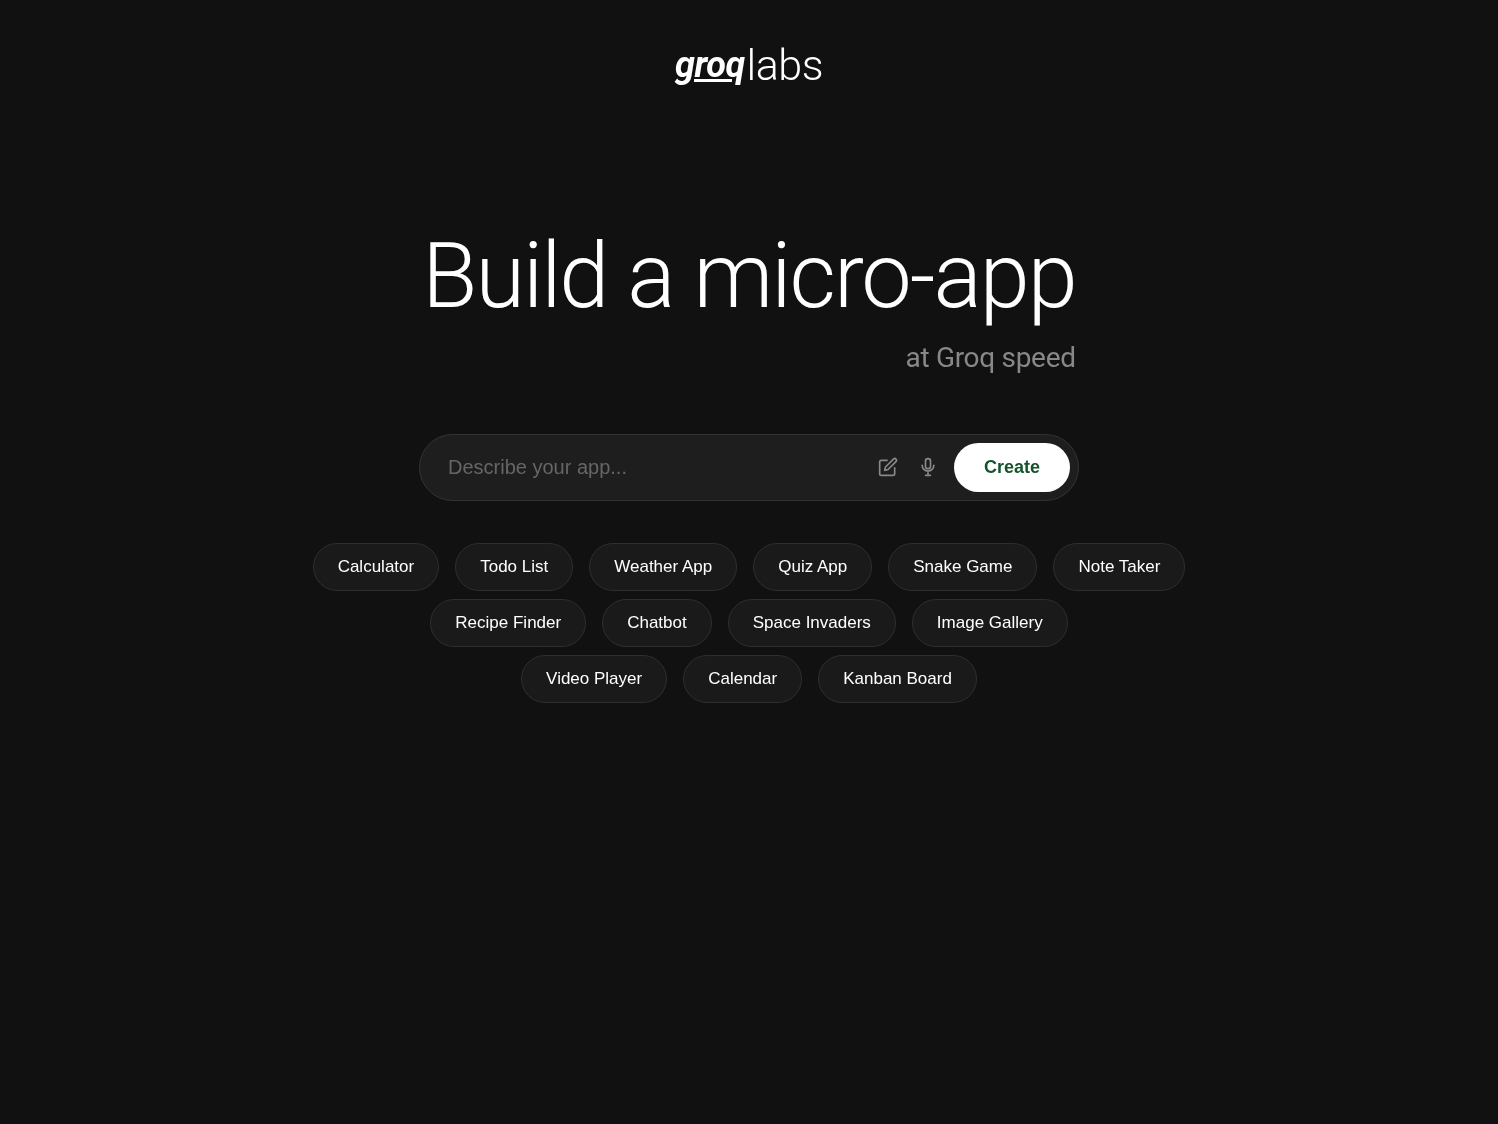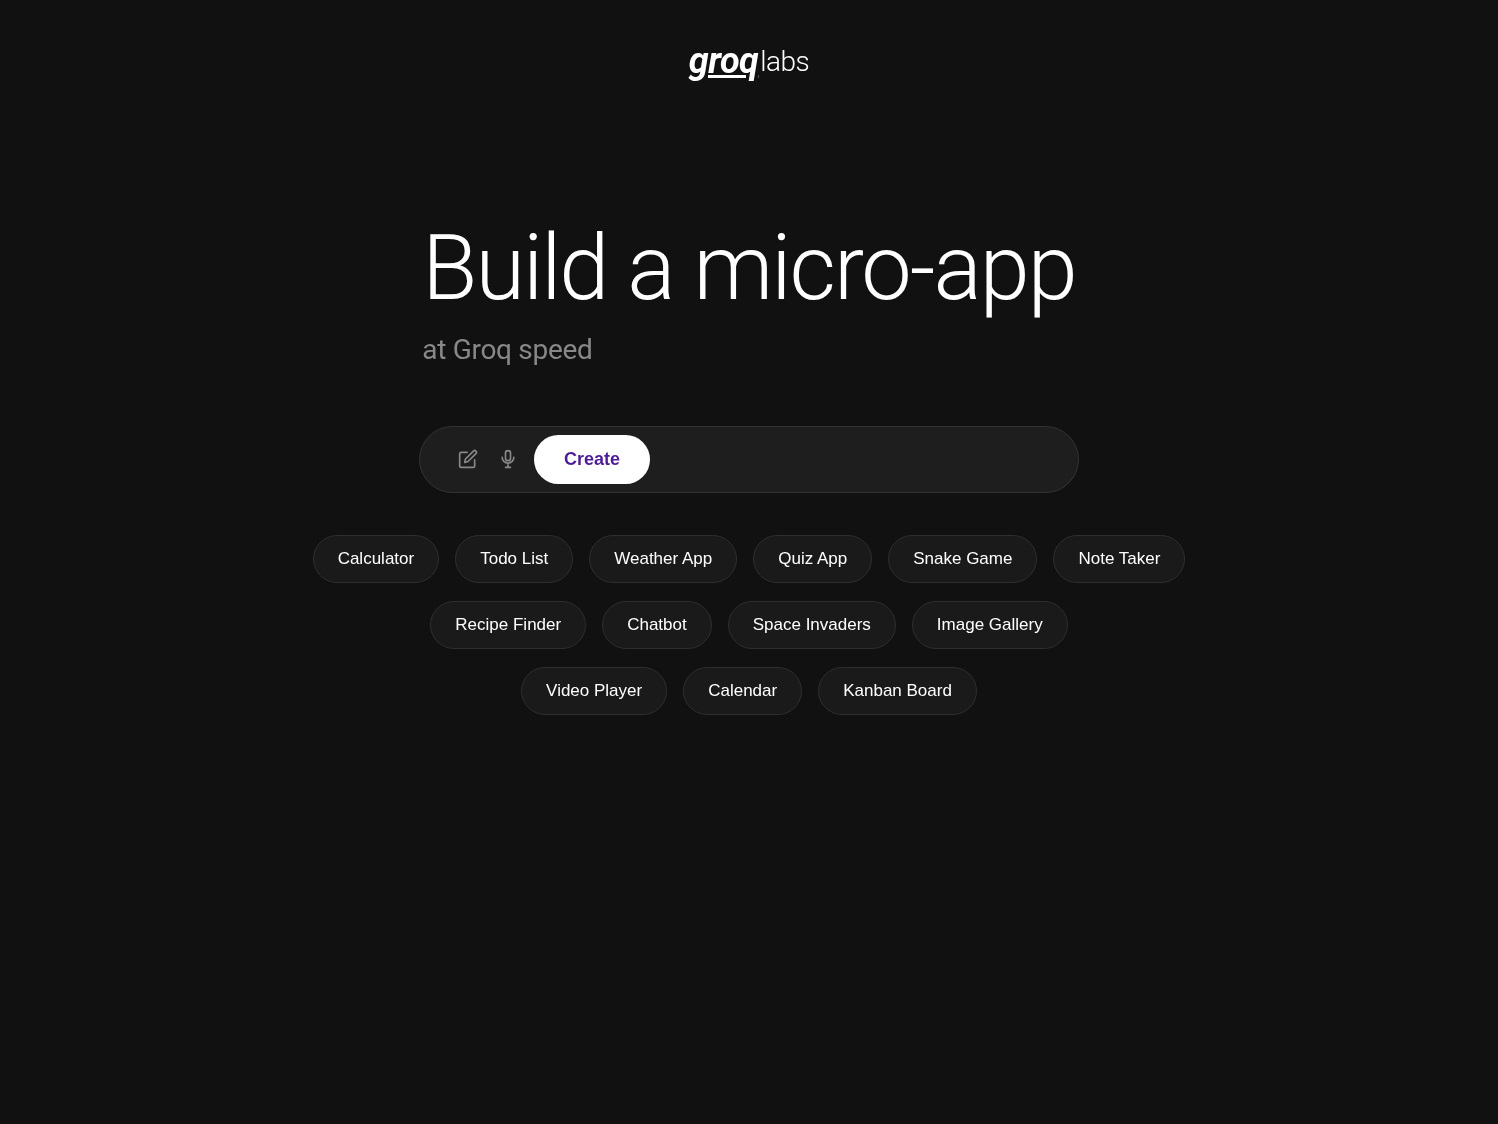--- a/index.html
+++ b/index.html
@@ -36,28 +36,28 @@
 
     .logo-groq {
       font-weight: 700;
       font-style: italic;
       font-size: 36px;
       text-decoration: underline;
     }
 
     .logo-labs {
       font-weight: 300;
-      font-size: 28px;
+      font-size: 43px;
       margin-left: 2px;
     }
 
     .hero {
       display: flex;
       flex-direction: column;
-      align-items: flex-start;
+      align-items: flex-end;
       margin-top: 140px;
     }
 
     .hero-title {
       font-size: 90px;
       font-weight: 300;
       color: #ffffff;
       text-align: center;
       line-height: 1.05;
       letter-spacing: -2px;
@@ -105,37 +105,37 @@
       padding: 6px 10px;
       color: #888888;
       font-size: 20px;
       display: flex;
       align-items: center;
       justify-content: center;
     }
 
     .create-btn {
       background-color: #ffffff;
-      color: #4c1d95;
+      color: #14532d;
       border: none;
       border-radius: 50px;
       padding: 14px 30px;
       font-size: 18px;
       font-weight: 600;
       cursor: pointer;
       margin-left: 6px;
       white-space: nowrap;
     }
 
     .chips-container {
       display: flex;
       flex-direction: column;
       align-items: center;
       margin-top: 42px;
-      gap: 18px;
+      gap: 8px;
     }
 
     .chips-row {
       display: flex;
       flex-wrap: nowrap;
       gap: 16px;
       justify-content: center;
     }
 
     .chip {
@@ -160,20 +160,21 @@
       <span class="logo-labs">labs</span>
   </div>
 </div>
 
 <div class="hero">
   <h1 class="hero-title">Build a micro-app</h1>
   <p class="hero-subtitle">at Groq speed</p>
 </div>
 
 <div class="search-area">
+  <input class="search-input" type="text" placeholder="Describe your app..." style="">
   <button class="icon-btn" title="Edit">
     <svg width="20" height="20" viewBox="0 0 24 24" fill="none" stroke="currentColor" stroke-width="2" stroke-linecap="round" stroke-linejoin="round">
       <path d="M11 4H4a2 2 0 0 0-2 2v14a2 2 0 0 0 2 2h14a2 2 0 0 0 2-2v-7"></path>
       <path d="M18.5 2.5a2.121 2.121 0 0 1 3 3L12 15l-4 1 1-4 9.5-9.5z"></path>
     </svg>
   </button>
   <button class="icon-btn" title="Microphone">
     <svg width="20" height="20" viewBox="0 0 24 24" fill="none" stroke="currentColor" stroke-width="2" stroke-linecap="round" stroke-linejoin="round">
       <rect x="9" y="2" width="6" height="12" rx="3"></rect>
       <path d="M5 10a7 7 0 0 0 14 0"></path>

